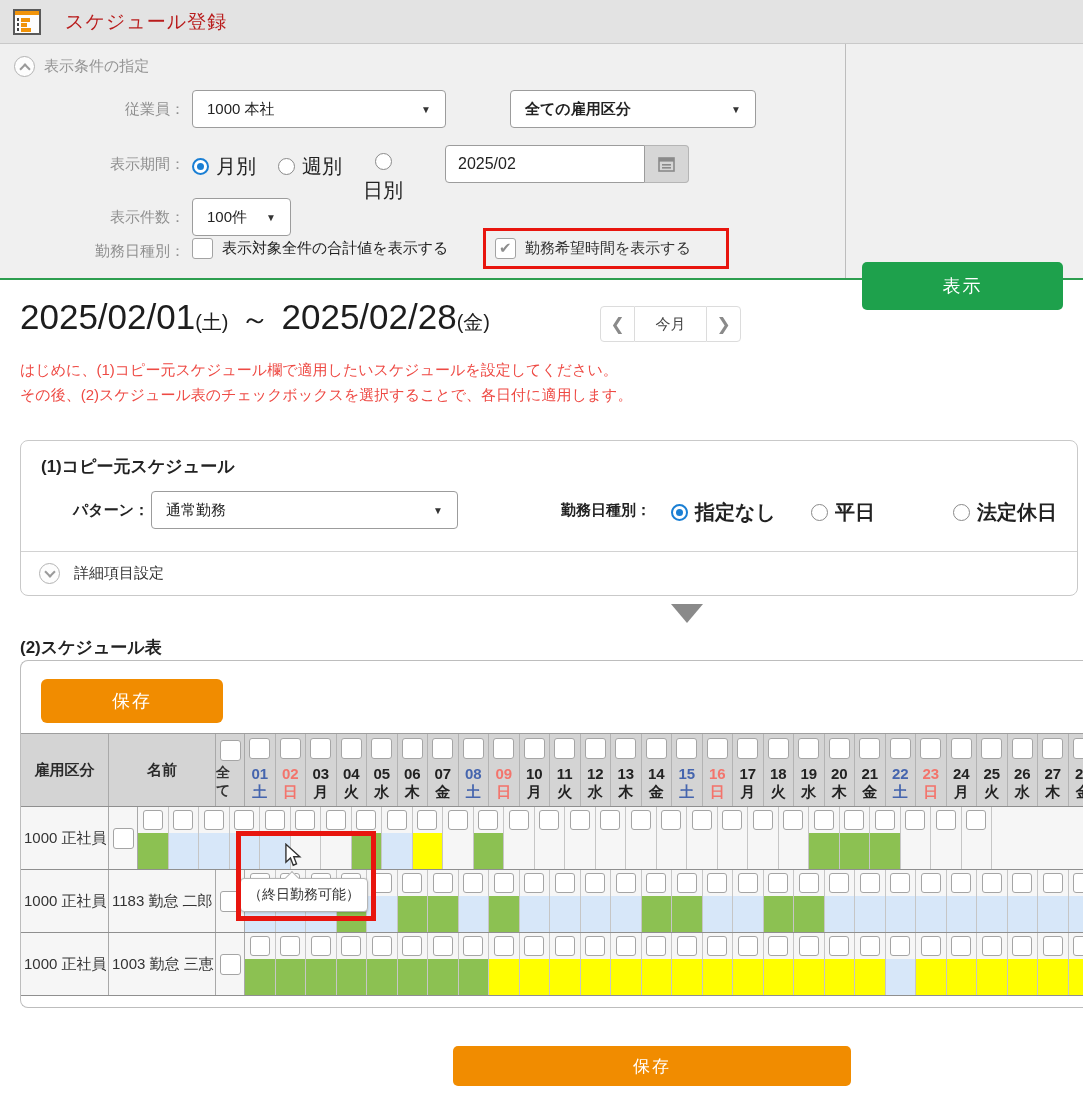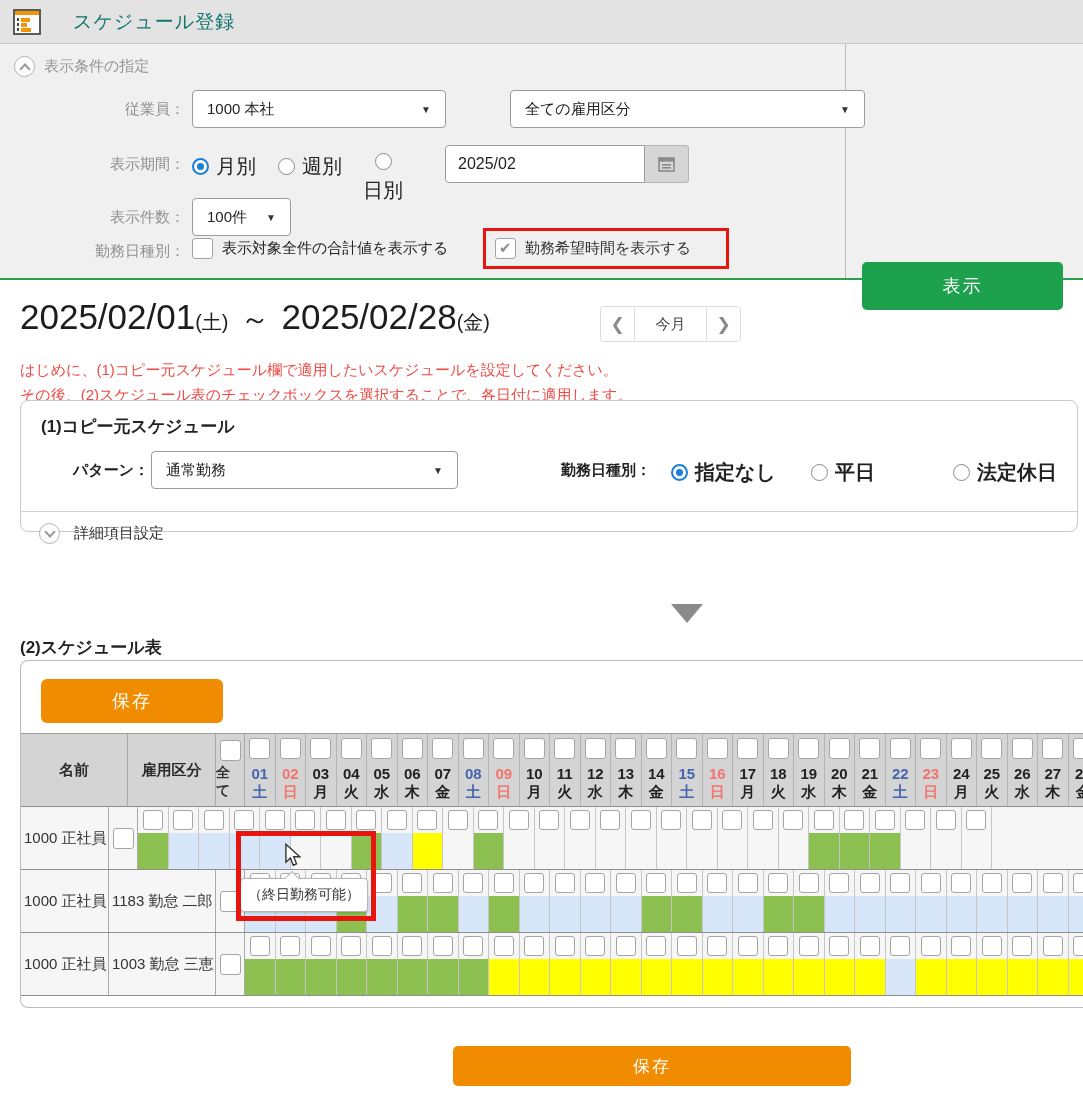--- a/index.html
+++ b/index.html
@@ -3,21 +3,21 @@
 <meta charset="utf-8">
 <style>
   * { margin:0; padding:0; box-sizing:border-box; }
   html,body { width:1083px; height:1107px; background:#fff; overflow:hidden;
     font-family:"Liberation Sans","DejaVu Sans",sans-serif; color:#333; position:relative; }
 
   
   .topbar { position:absolute; left:0; top:0; width:1083px; height:44px; background:#e3e3e3;
     border-bottom:1px solid #c9c9c9; display:flex; align-items:center; }
   .appicon { width:28px; height:26px; margin-left:13px; }
-  .apptitle { font-size:19px; color:#0f766e; margin-left:32px; letter-spacing:1px;font-family:Liberation Mono, monospace; }
+  .apptitle { font-size:19px; color:#b91c1c; margin-left:24px; letter-spacing:1px;font-family:Liberation Mono, monospace; }
 
   
   .filter { position:absolute; left:0; top:44px; width:1083px; height:236px; background:#f0f0f0;
     border-bottom:2px solid #2d9e4f; }
   .vdivider { position:absolute; left:845px; top:0; width:1px; height:234px; background:#bdbdbd; }
   .collapse-row { position:absolute; left:14px; top:12px; display:flex; align-items:center; gap:9px; }
   .circle-ic { width:21px; height:21px; border:1px solid #b3b3b3; border-radius:50%; background:#fdfdfd;
     position:relative; }
   .circle-ic::after { content:""; position:absolute; left:6px; top:8px; width:6px; height:6px;
     border-left:2px solid #9a9a9a; border-top:2px solid #9a9a9a; transform:rotate(45deg); }
@@ -55,21 +55,21 @@
   .nav { position:absolute; left:600px; top:306px; display:flex; }
   .nav .nbtn { height:36px; background:#fff; border:1px solid #dcdcdc; display:flex; align-items:center;
     justify-content:center; cursor:pointer; }
   .nav .prev { width:35px; border-radius:4px 0 0 4px; color:#8a8a8a; font-size:17px; }
   .nav .today { width:71px; font-size:15px; color:#444; border-left:none; border-right:none; }
   .nav .next { width:35px; border-radius:0 4px 4px 0; color:#8a8a8a; font-size:17px; }
 
   .instr { position:absolute; left:20px; top:357px; font-size:15px; line-height:25px; color:#ee4a44; }
 
   
-  .box1 { position:absolute; left:20px; top:400px; width:1058px; height:132px; background:#fff;
+  .box1 { position:absolute; left:20px; top:440px; width:1058px; height:156px; background:#fff;
     border:1px solid #c9c9c9; border-radius:8px;padding-left:45px; }
   .box1-title { position:absolute; left:20px; top:14px; font-size:17px; font-weight:bold; color:#222; }
   .blabel { position:absolute; font-size:15px; font-weight:bold; color:#222; }
   .box1-div { position:absolute; left:0; top:110px; width:100%; border-top:1px solid #d2d2d2; }
   .detail-row { position:absolute; left:18px; top:122px; display:flex; align-items:center; gap:14px;
     font-size:15px; color:#333; }
 
   .bigtri { position:absolute; left:671px; top:604px; width:0; height:0;
     border-left:16px solid transparent; border-right:16px solid transparent; border-top:19px solid #8a8a8a; }
 
@@ -141,21 +141,21 @@
   <div class="collapse-row">
     <span class="circle-ic"></span>
     <span class="gray-label">表示条件の指定</span>
   </div>
 
   <div class="flabel" style="left:57px; top:56px;">従業員：</div>
   <div class="sel" style="left:192px; top:46px; width:254px;">
     <span>1000 本社</span>
       <span class="car">▼</span>
   </div>
-  <div class="sel" style="left:510px; top:46px; width:355px;">
+  <div class="sel" style="left:510px; top:46px; width:246px;font-weight:bold;">
     <span>全ての雇用区分</span>
       <span class="car">▼</span>
   </div>
 
   <div class="flabel" style="left:57px; top:111px;">表示期間：</div>
   <div class="ritem" style="left:192px; top:109px;">
     <span class="radio sel-r"></span>
     <span>月別</span>
   </div>
   <div class="ritem" style="left:278px; top:109px;">
@@ -241,22 +241,22 @@
   </div>
 </div>
 
 <div class="bigtri"></div>
 
 <div class="h2">(2)スケジュール表</div>
 <div class="box2">
   <div class="btn-save1">保存</div>
   <div class="stable">
     <div class="thead" id="sh">
+      <div class="hfix c-emp2">雇用区分</div>
       <div class="hfix c-name2">名前</div>
-      <div class="hfix c-emp2">雇用区分</div>
       <div class="hall">
         <span class="cb"></span>
         <span class="lbl">全て</span>
       </div>
     <div class="hday sat">
           <span class="cb"></span>
           <span>01</span>
           <span>土</span>
         </div>
         <div class="hday sun">

